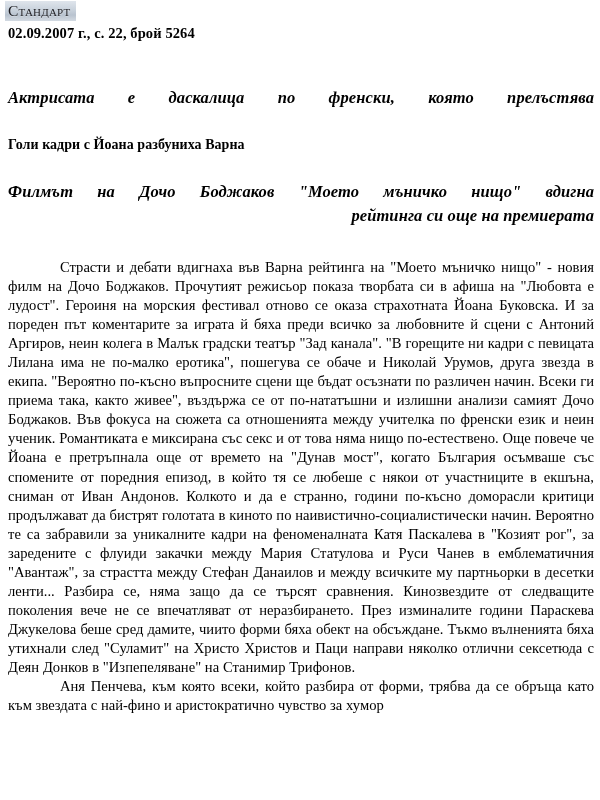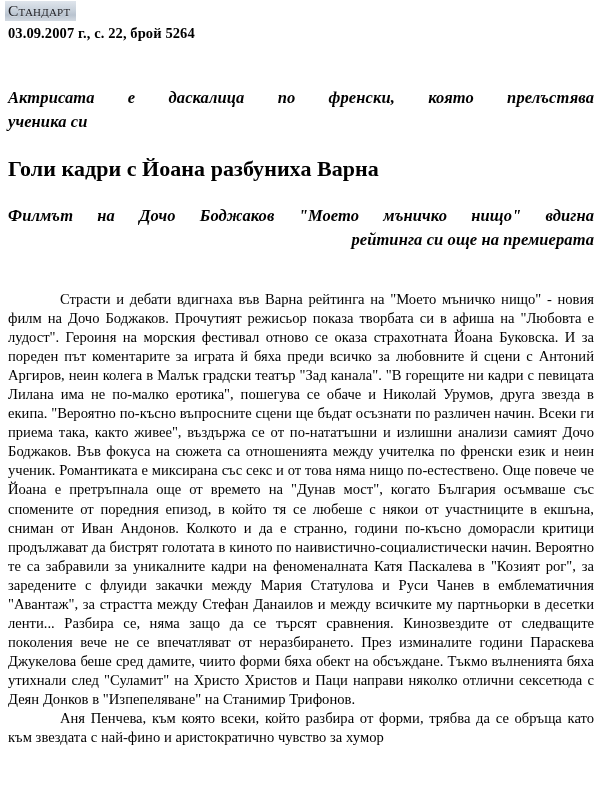--- a/index.html
+++ b/index.html
@@ -67,21 +67,21 @@
   }
   .kicker > span { display: block; }
   .kicker .l1 {
     text-align: justify;
     text-align-last: justify;
     margin-top: 44px;
   }
   .kicker .l2 { text-align: left; }
 
   .headline {
-    font-size: 22px;
+    font-size: 14px;
     font-weight: bold;
     line-height: 22px;
     margin: 24px 0 0 3px;
     letter-spacing: 0.05px;
   }
 
   .subhead {
     font-size: 16.5px;
     font-weight: bold;
     font-style: italic;
@@ -91,21 +91,21 @@
   }
   .subhead > span { display: block; }
   .subhead .l1 {
     text-align: justify;
     text-align-last: justify;
   }
   .subhead .l2 { text-align: right; }
 
   
   .body-copy {
-    margin-top: 38px;
+    margin-top: 30px;
   }
   .para {
     font-size: 14.6px;
     line-height: 19.05px;
     text-align: justify;
     text-justify: inter-word;
     text-indent: 52px;
     margin: 0 0 0 3px;
     padding: 0;
     hyphens: none;
@@ -115,25 +115,24 @@
 </style>
 </head>
 <body>
 
 <div class="page">
 
   <div class="masthead-row">
     <span class="masthead">Стандарт</span>
   </div>
 
-  <div class="issue-line">03.09.2007 г., с. 22, брой 5264</div>
+  <div class="issue-line">02.09.2007 г., с. 22, брой 5264</div>
 
   <div class="kicker">
     <span class="l1">Актрисата е даскалица по френски, която прелъстява</span>
-    <span class="l2">ученика си</span>
   </div>
 
   <h1 class="headline">Голи кадри с Йоана разбуниха Варна</h1>
 
   <div class="subhead">
     <span class="l1">Филмът на Дочо Боджаков "Моето мъничко нищо" вдигна</span>
     <span class="l2">рейтинга си още на премиерата</span>
   </div>
 
   <div class="body-copy">

